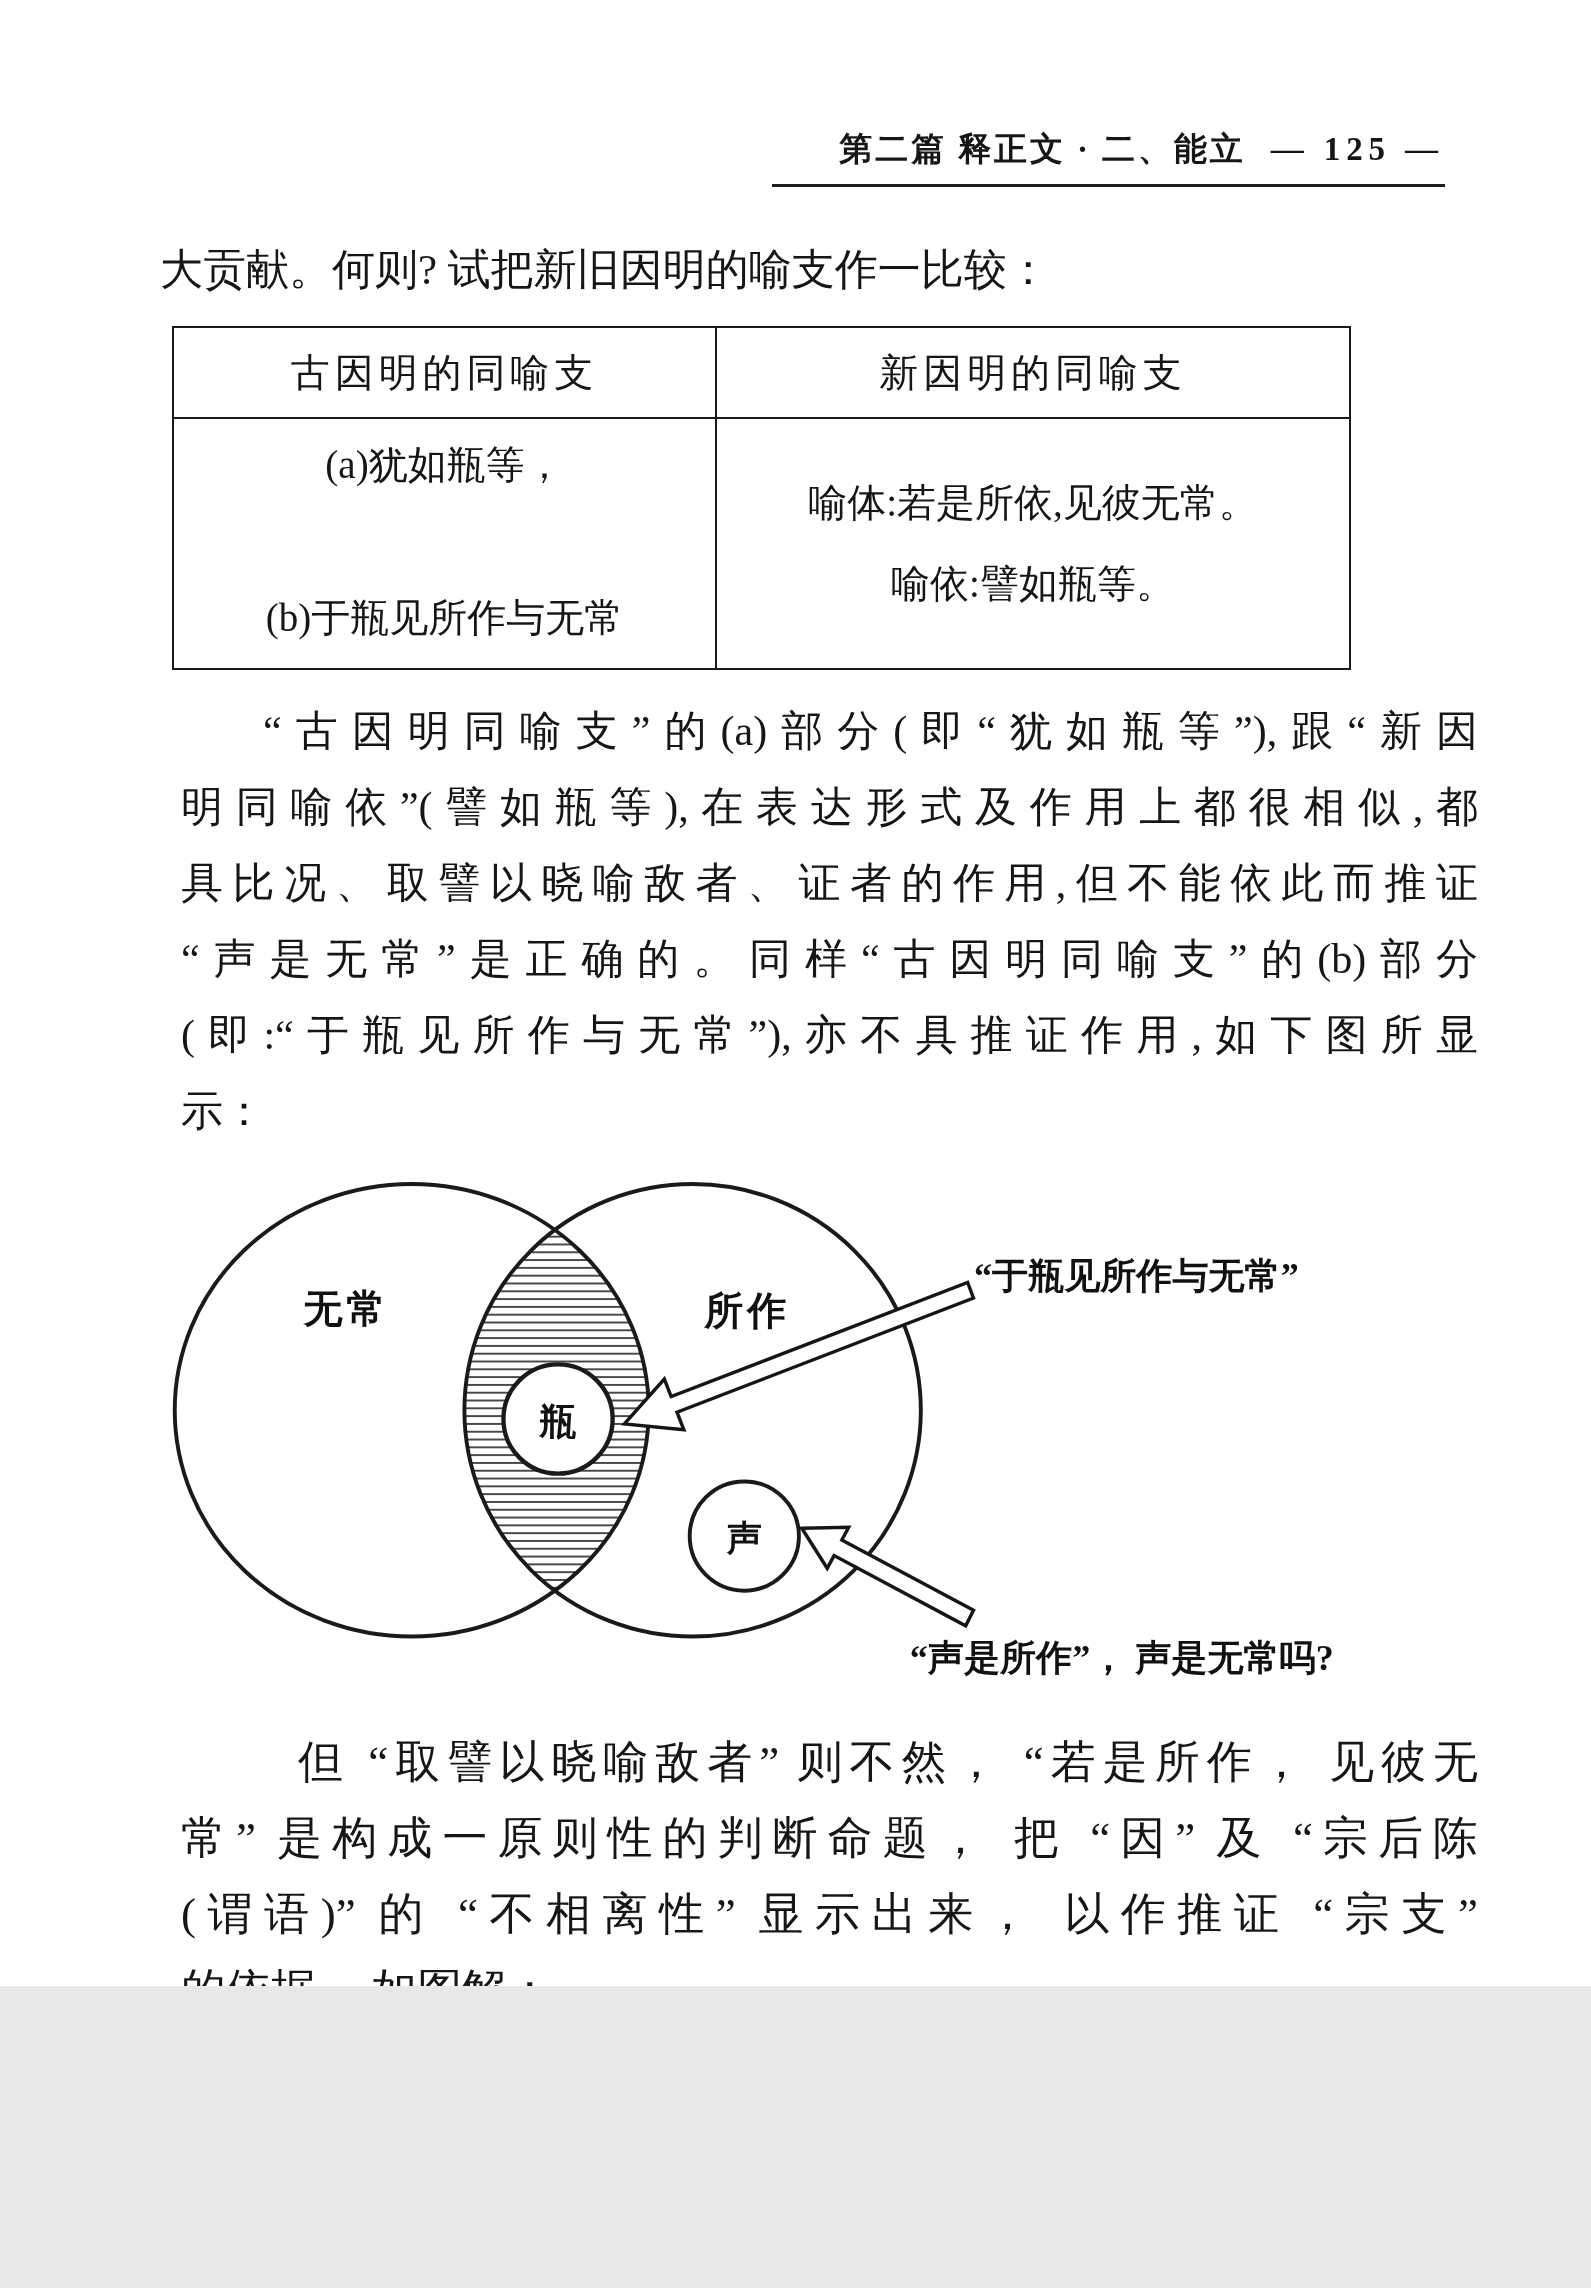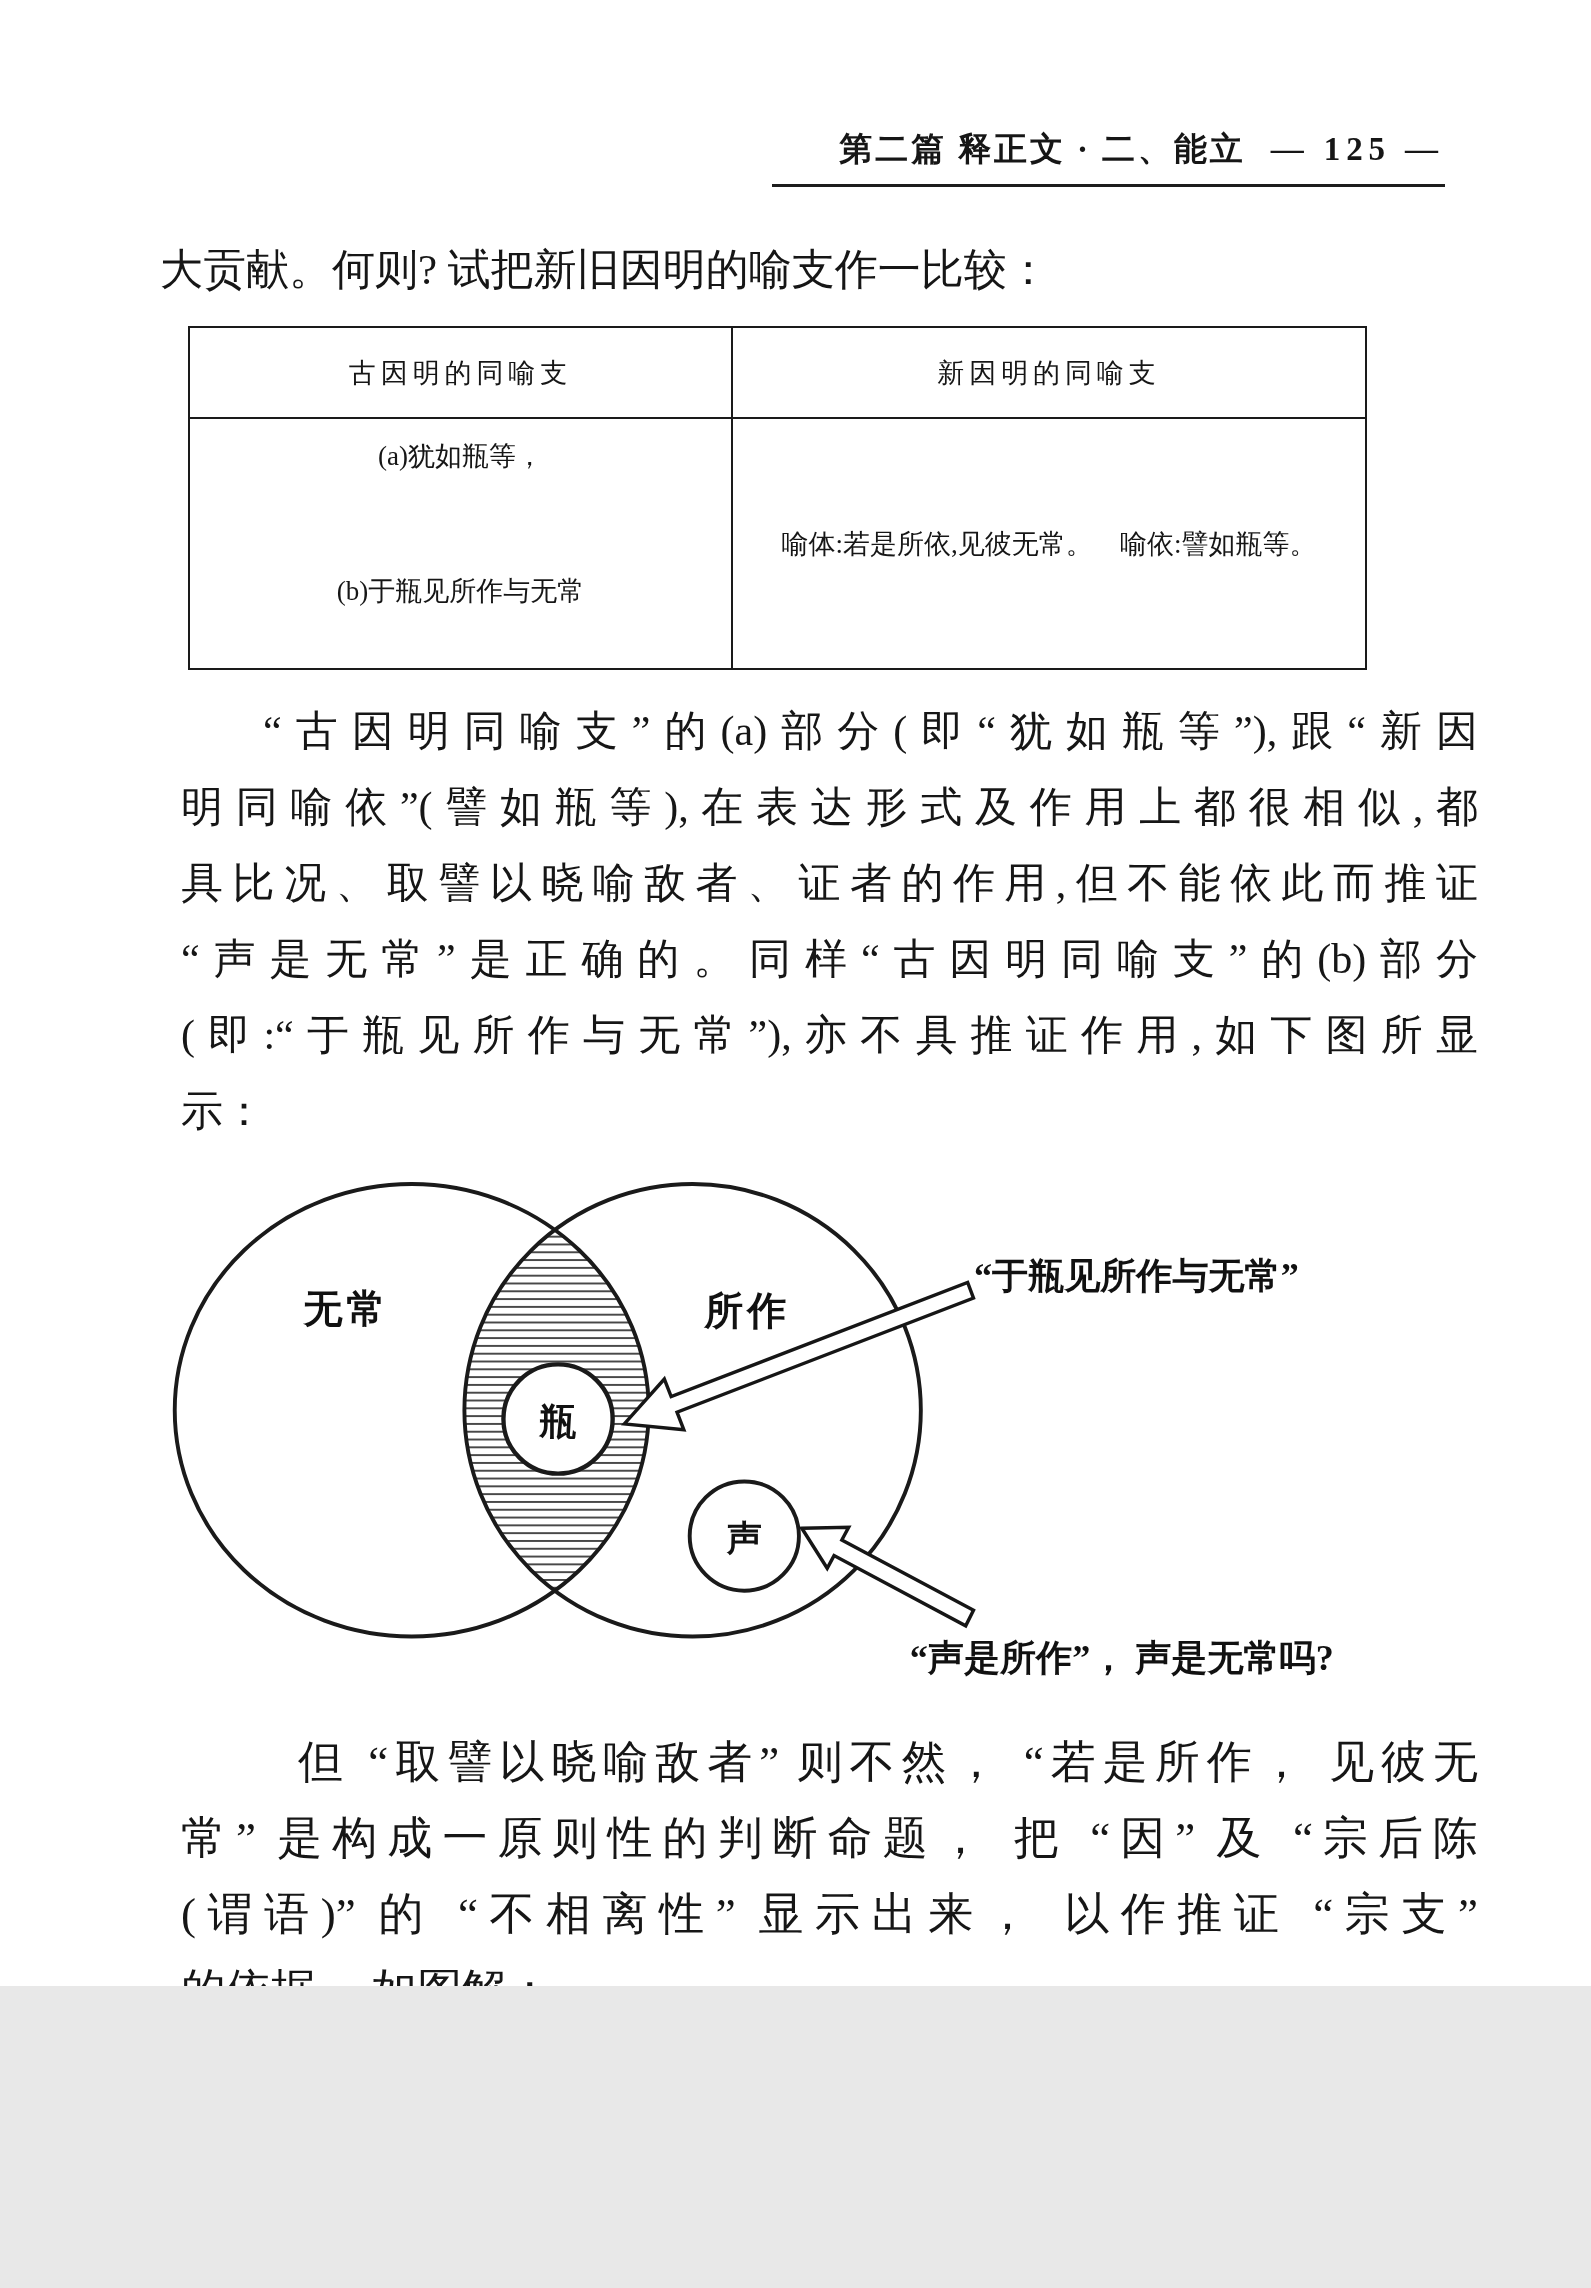--- a/index.html
+++ b/index.html
@@ -22,38 +22,38 @@
     position:absolute; left:772px; top:184px;
     width:673px; height:2.9px; background:#1d1d1d;
   }
   
   .intro {
     position:absolute; left:151px; top:244px; width:1297px;
     font-size:43px; line-height:51px; white-space:nowrap;margin-left:9px;
   }
   
   .cmp-table {
-    position:absolute; left:188px; top:326px;
+    position:absolute; left:172px; top:326px;
     width:1179px; height:344px;
     border:2.9px solid #1a1a1a; box-sizing:border-box;
     display:grid;
     grid-template-columns:543px 1fr;
     grid-template-rows:91px 1fr;
-    font-size:27px;
+    font-size:39px;
   }
   .cmp-table .cell { box-sizing:border-box; }
   .cell.h { display:flex; align-items:center; justify-content:center;
             border-bottom:2.9px solid #1a1a1a; letter-spacing:4.9px; }
   .cell.cl { border-right:2.9px solid #1a1a1a; }
   .cell.body-left {
     display:flex; flex-direction:column; align-items:center;
     padding-top:19px; gap:99px;
   }
   .cell.body-right {
-    display:flex; flex-direction:row; align-items:center;
+    display:flex; flex-direction:column; align-items:center;
     justify-content:center; gap:27px;
   }
   
   .para { position:absolute; left:146px; width:1297px;margin-left:35px; }
   .para-1 { top:693px; font-size:42px; line-height:76px; }
   .para-2 { top:1724px; font-size:45px; line-height:76px; }
   .p-line { text-align:justify; text-align-last:justify; }
   .p-line.first1 { text-indent:82px; }
   .p-line.first2 { text-indent:117px; }
   .p-line.last { text-align:left; text-align-last:left; }

